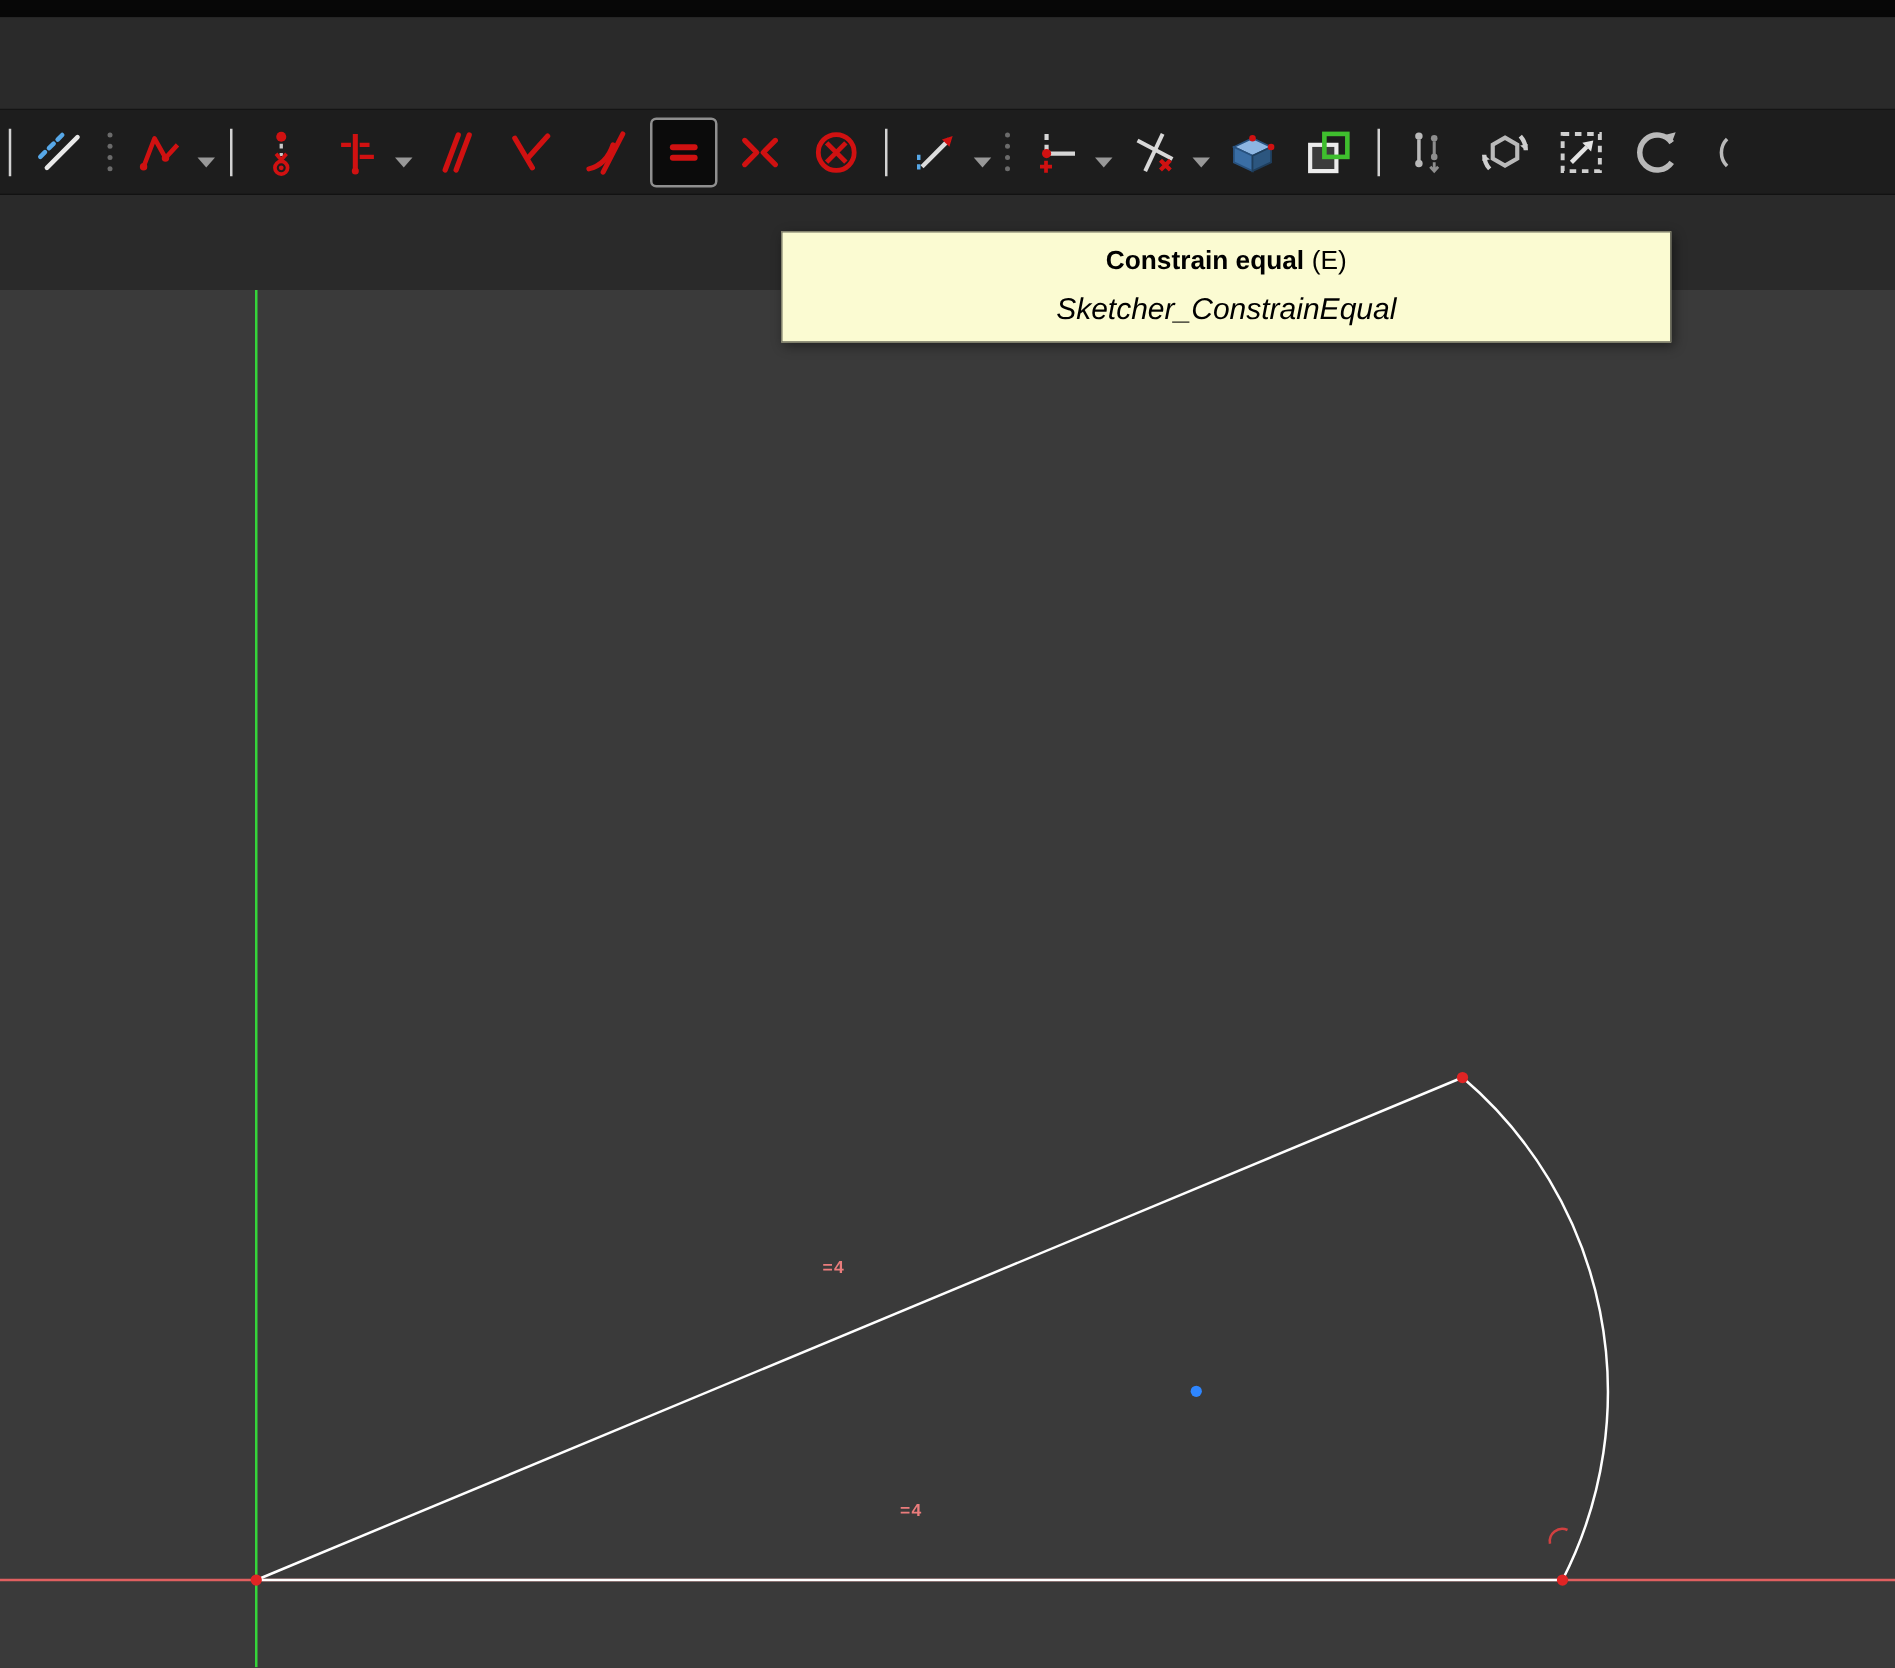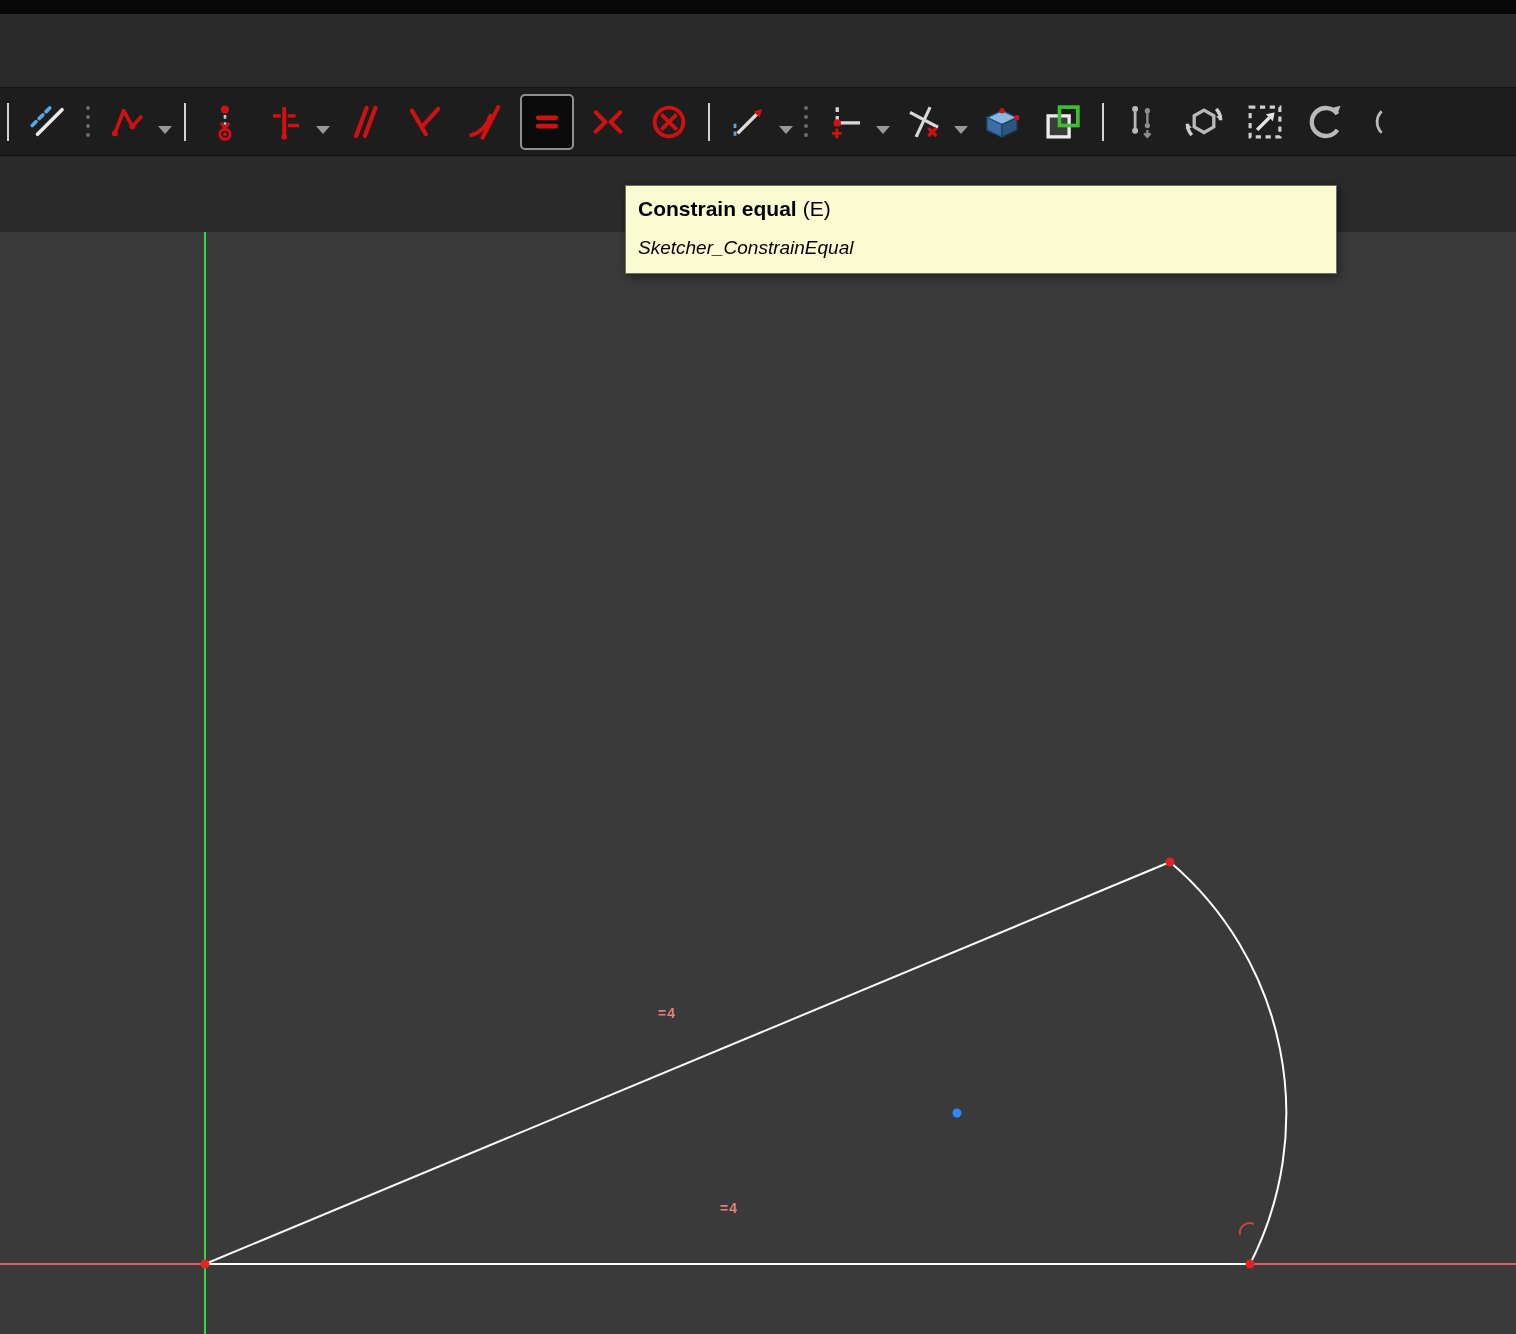--- a/index.html
+++ b/index.html
@@ -29,27 +29,27 @@
   .grip { width: 12px; height: 42px; display: flex; flex-direction: column; justify-content: center; gap: 5px; flex: 0 0 auto; }
   .grip i { width: 4px; height: 4px; border-radius: 50%; background: #6b6b6b; display: block; margin: 0 auto; }
   .dd   { width: 0; height: 0; border-left: 7px solid transparent; border-right: 7px solid transparent;
           border-top: 8px solid #989898; margin-left: 3px; margin-top: 16px; flex: 0 0 auto; }
 
   
   .tooltip {
     position: absolute; left: 625px; top: 185px; width: 712px;
     background: #fbfbd2; border: 1px solid #6e6e5c;
     box-shadow: 2px 3px 9px rgba(0,0,0,0.45);
-    padding: 9px 12px 13px 12px; color: #000; z-index: 20;
+    padding: 9px 12px 13px 12px; color: #000; z-index: 20; text-align: center;
   }
   .tooltip .title { font-size: 21px; line-height: 27px; margin-bottom: 14px; }
   .tooltip .title .name { font-weight: 700; }
   .tooltip .title .key  { font-weight: 400; margin-left: 6px; }
   .tooltip .desc { font-size: 20px; line-height: 26px; margin-bottom: 15px; }
-  .tooltip .cmd  { font-size: 19px; line-height: 24px; font-style: italic; }
+  .tooltip .cmd  { font-size: 24px; line-height: 24px; font-style: italic; }
 
   .viewport svg { position: absolute; top: 0; left: 0; }
 </style>
 </head>
 <body>
 
 <div class="window">
 
   <div class="strip-top"></div>
   <div class="titlebar"></div>

